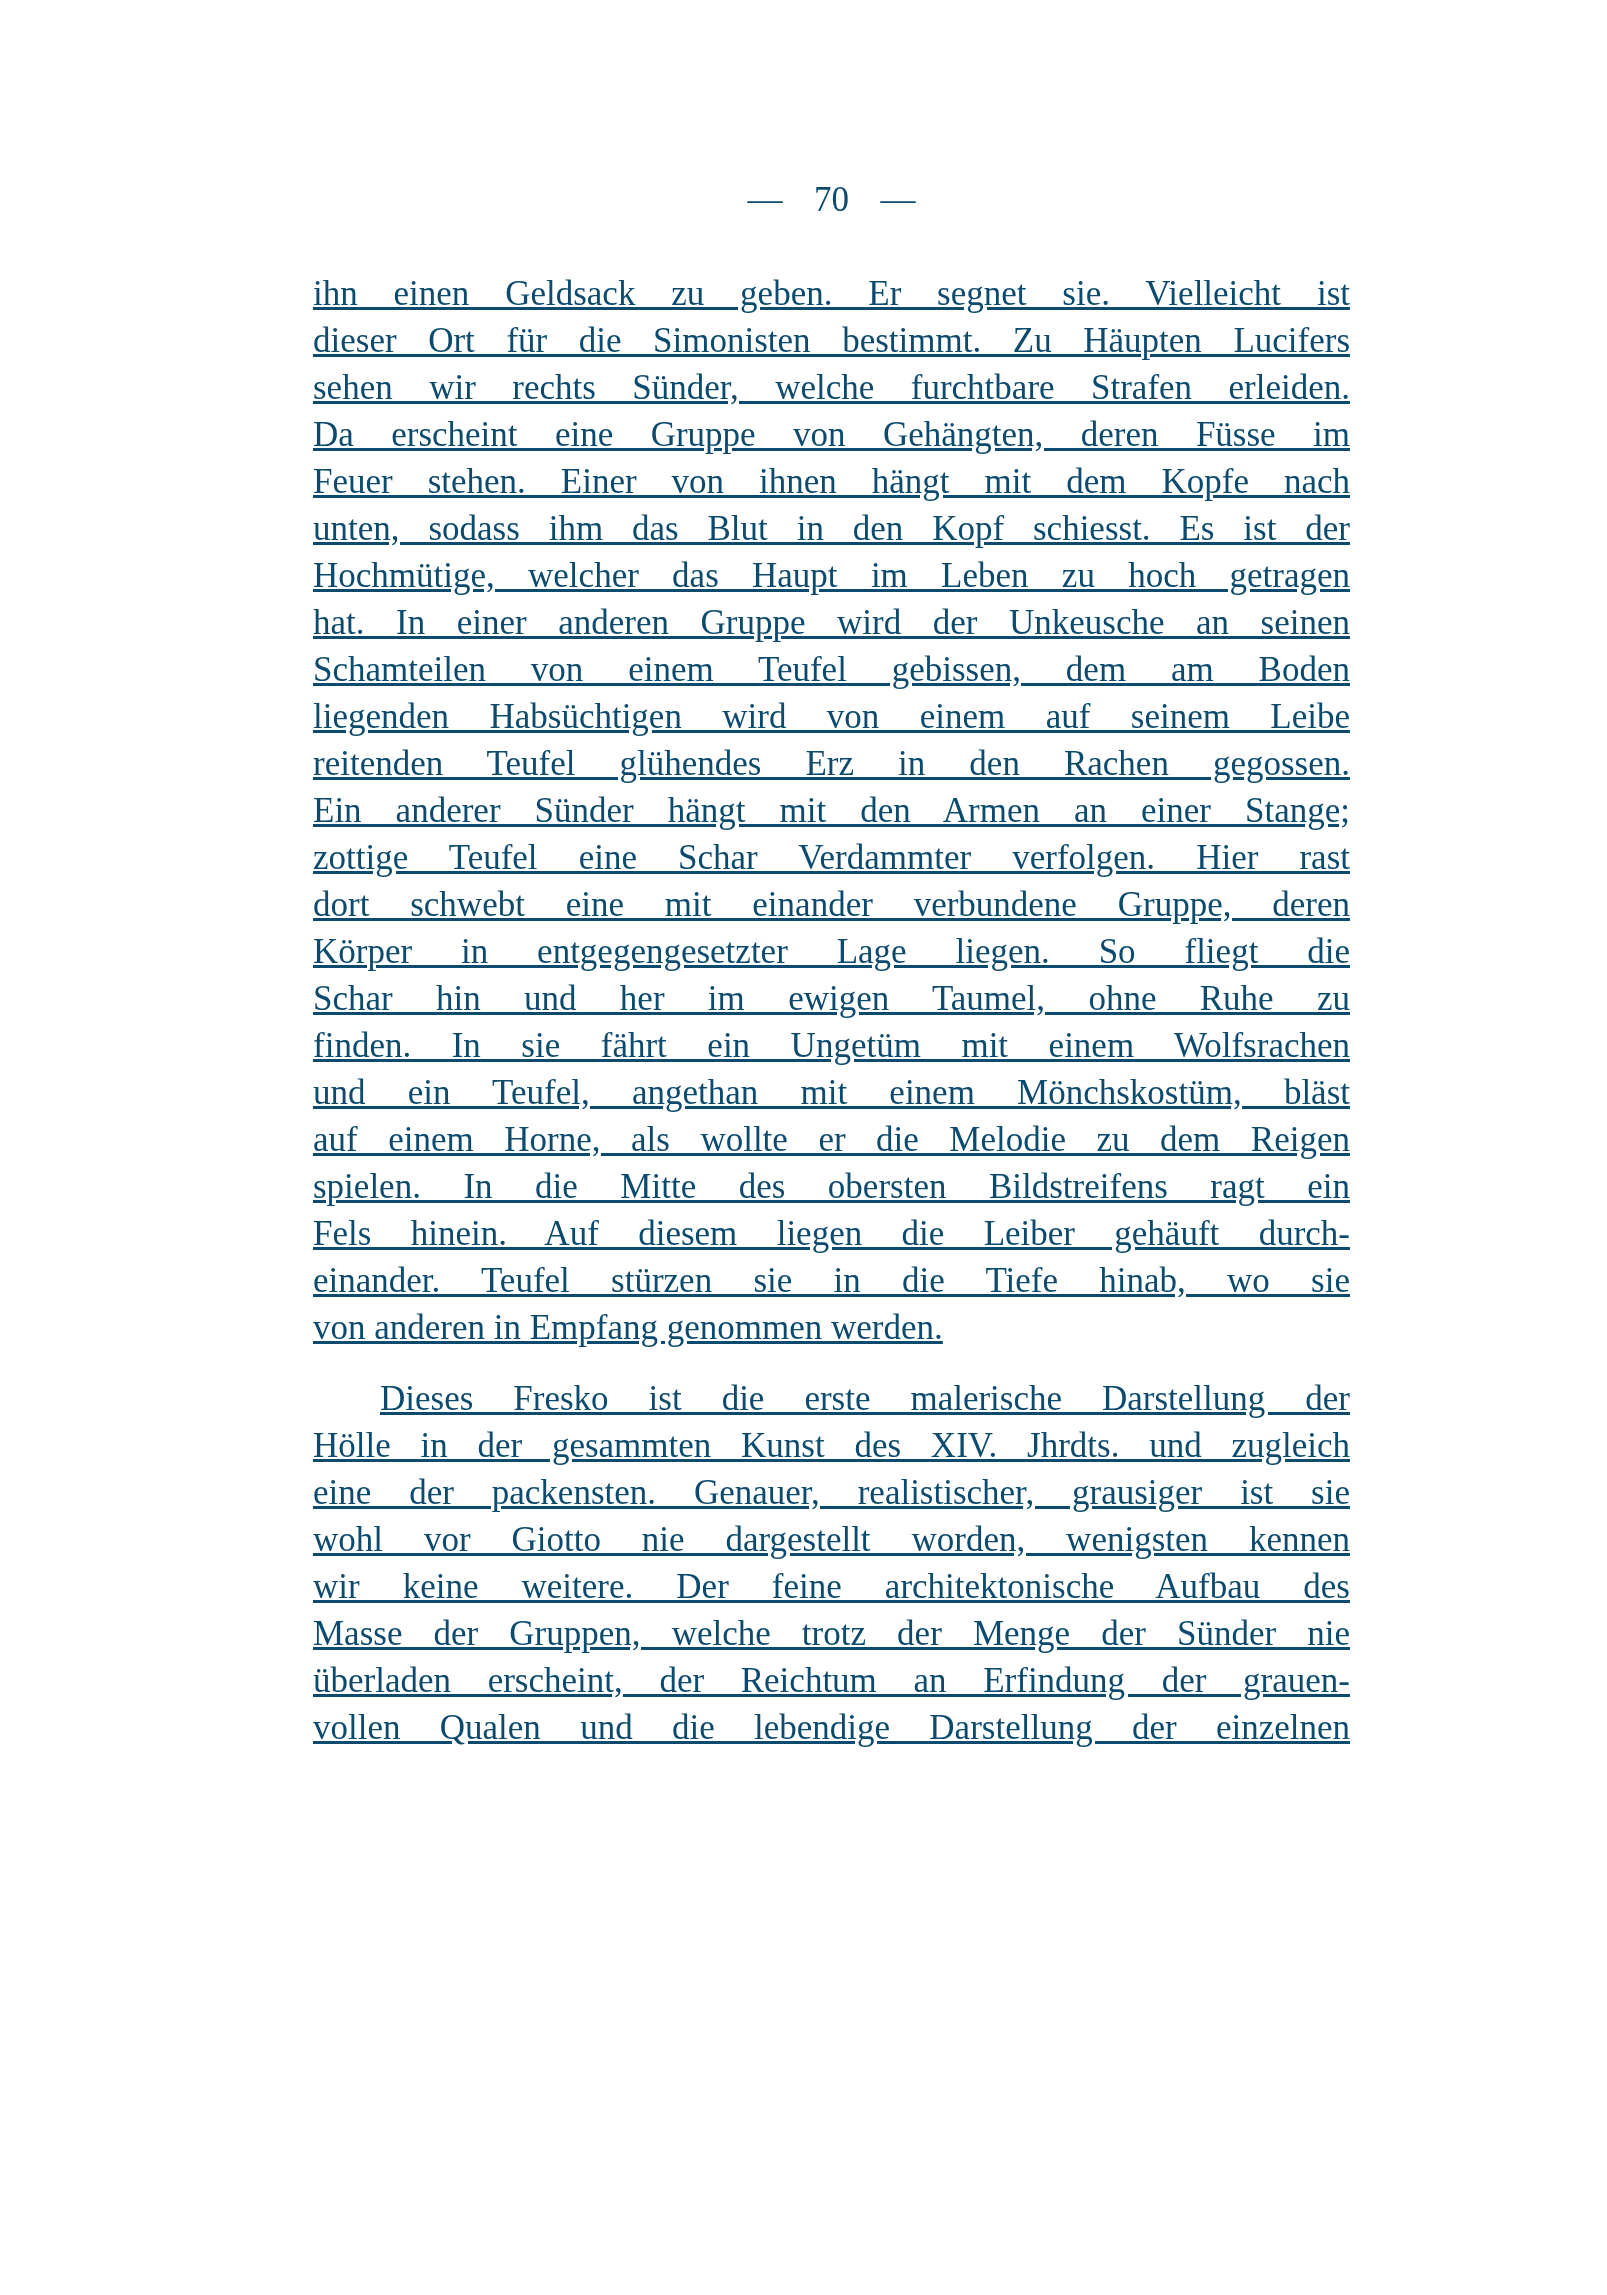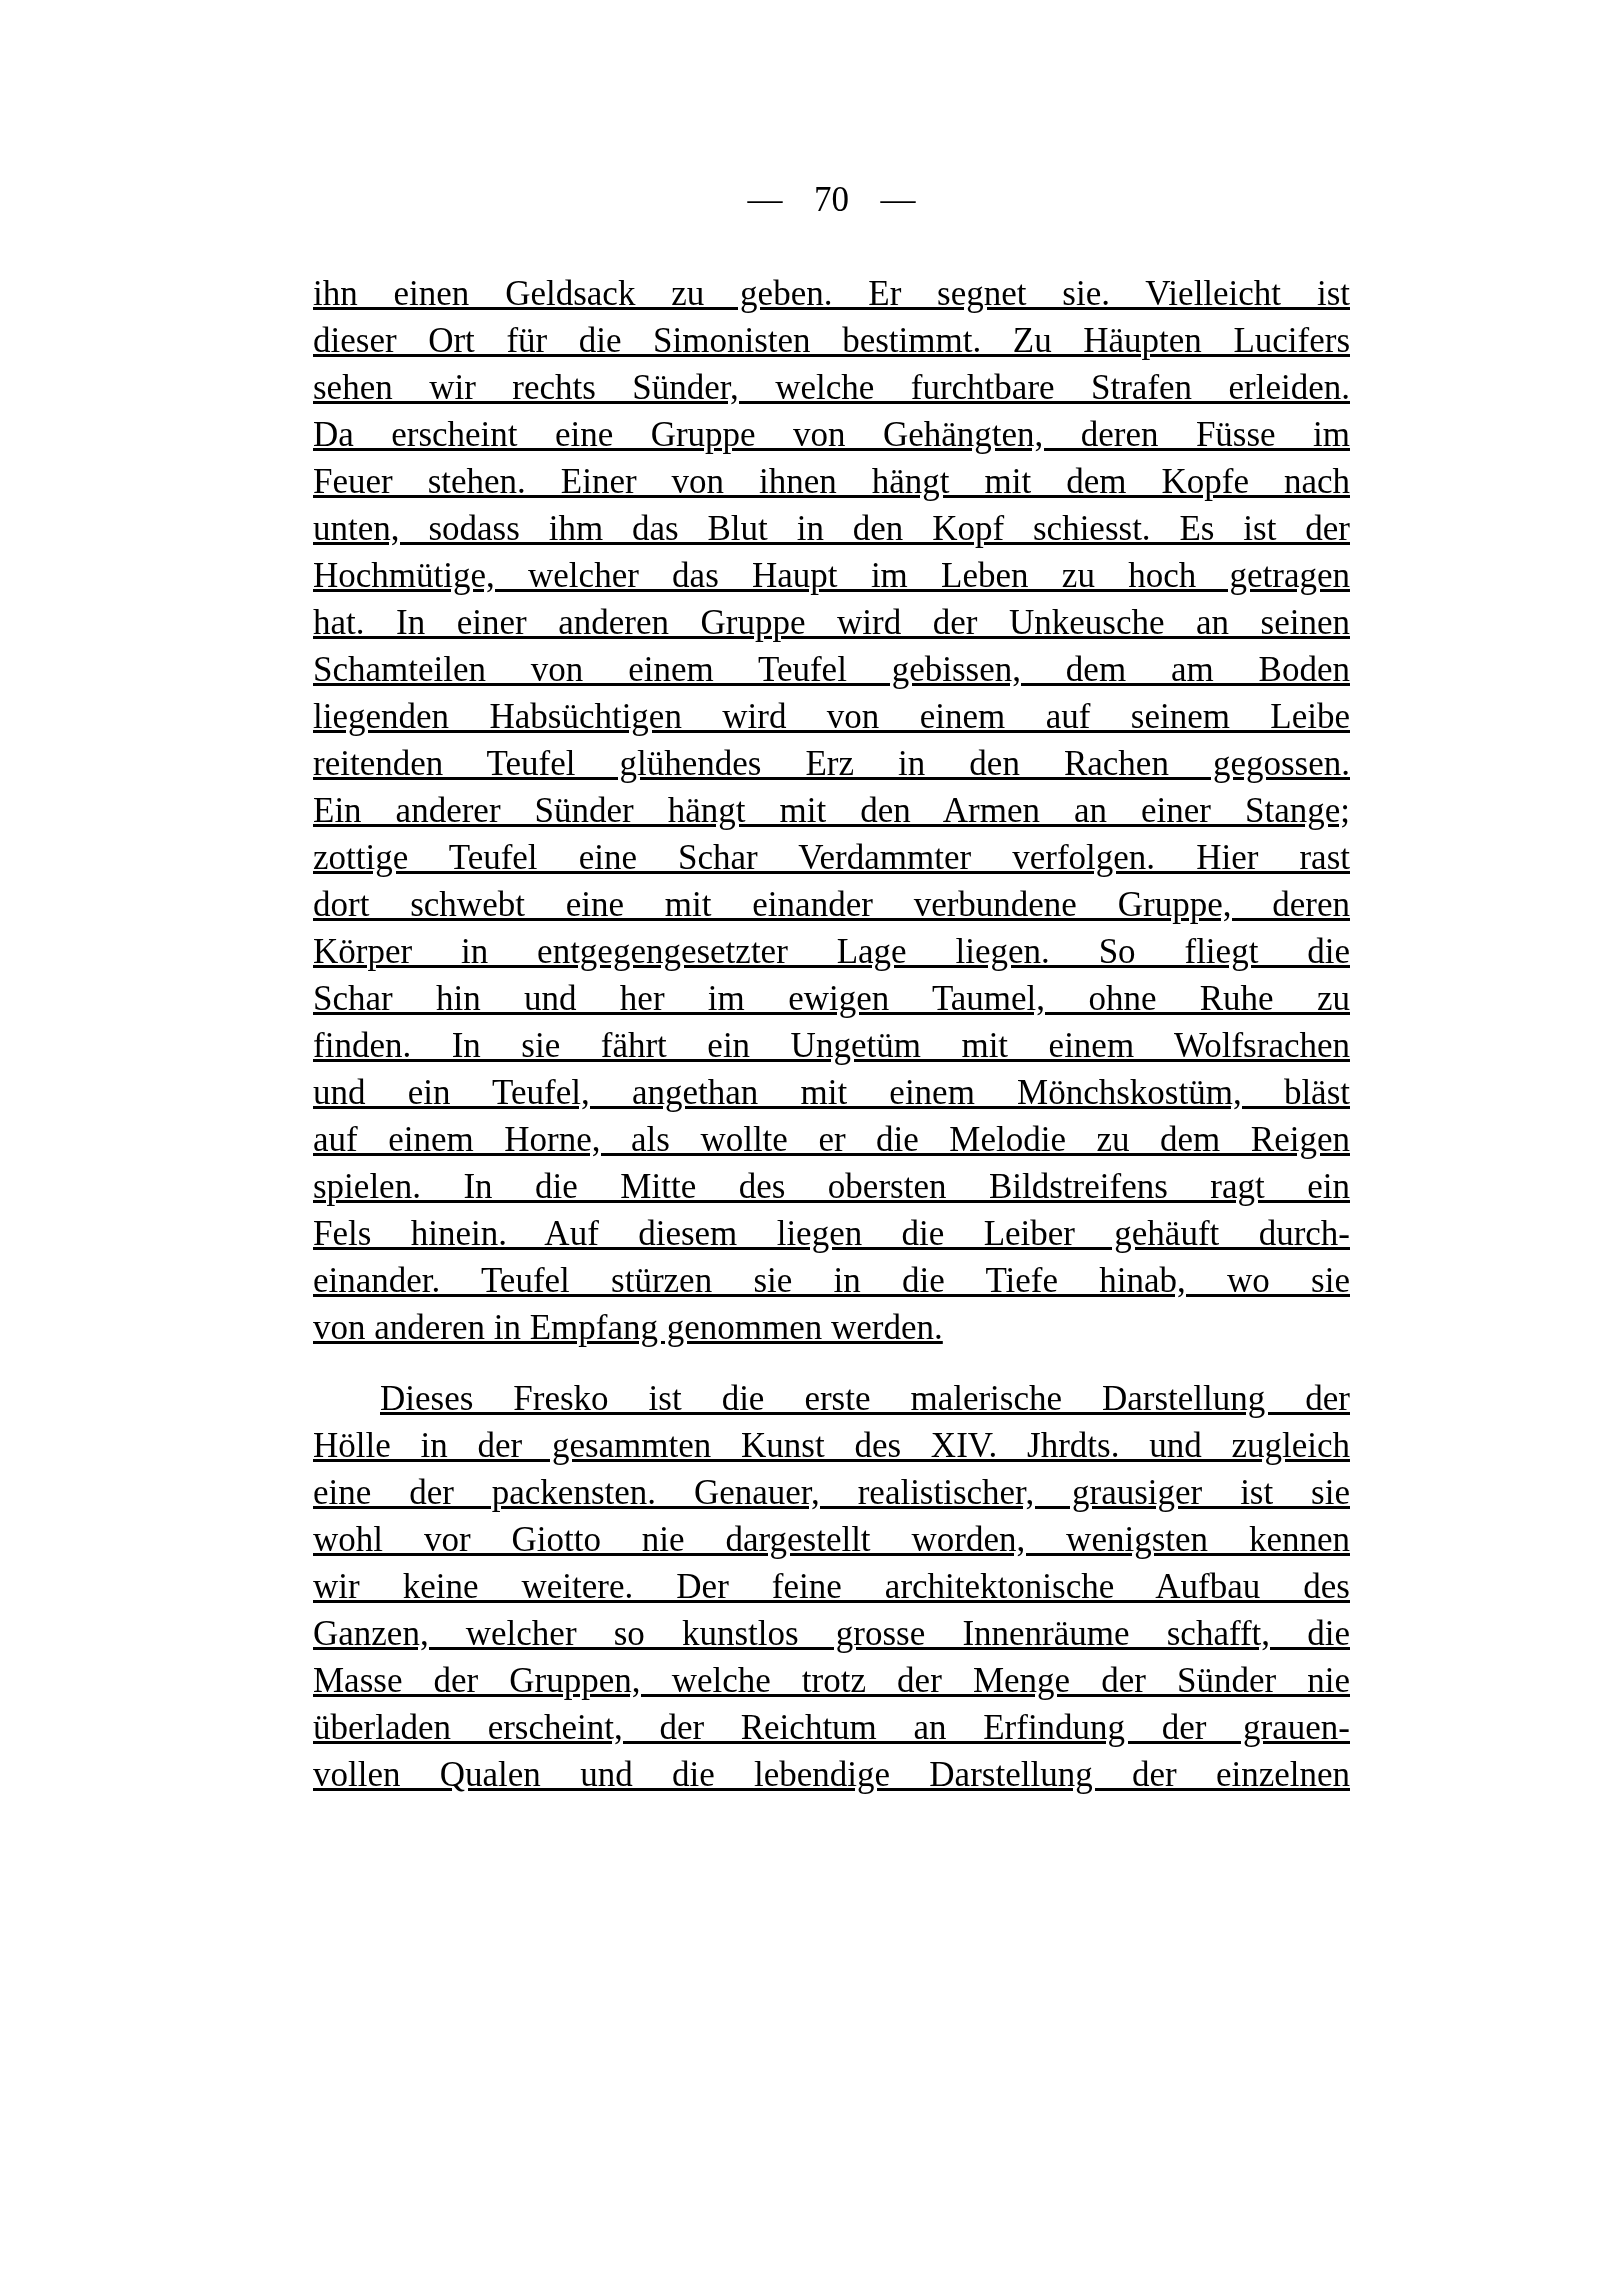--- a/index.html
+++ b/index.html
@@ -6,21 +6,21 @@
     margin: 0;
     padding: 0;
     background: #ffffff;
   }
   .page {
     position: relative;
     width: 1608px;
     height: 2295px;
     background: #ffffff;
     font-family: "Liberation Serif", "DejaVu Serif", serif;
-    color: #000000;
+    color: #0c4a6e;
     overflow: hidden;
   }
   .page-header {
     position: absolute;
     top: 179px;
     left: 313px;
     width: 1037px;
     text-align: center;
     font-size: 35px;
     line-height: 42px;
@@ -88,21 +88,20 @@
         <div class="line">Fels hinein. Auf diesem liegen die Leiber gehäuft durch-</div>
         <div class="line">einander. Teufel stürzen sie in die Tiefe hinab, wo sie</div>
         <div class="line no-justify">von anderen in Empfang genommen werden.</div>
       </div>
     <div class="paragraph">
         <div class="line indent">Dieses Fresko ist die erste malerische Darstellung der</div>
         <div class="line">Hölle in der gesammten Kunst des XIV. Jhrdts. und zugleich</div>
         <div class="line">eine der packensten. Genauer, realistischer, grausiger ist sie</div>
         <div class="line">wohl vor Giotto nie dargestellt worden, wenigsten kennen</div>
         <div class="line">wir keine weitere. Der feine architektonische Aufbau des</div>
-        <div class="line">Ganzen, welcher so kunstlos grosse Innenräume schafft, die</div>
         <div class="line">Masse der Gruppen, welche trotz der Menge der Sünder nie</div>
         <div class="line">überladen erscheint, der Reichtum an Erfindung der grauen-</div>
         <div class="line">vollen Qualen und die lebendige Darstellung der einzelnen</div>
       </div>
   </div>
 
 </div>
 
 
 </body></html>

